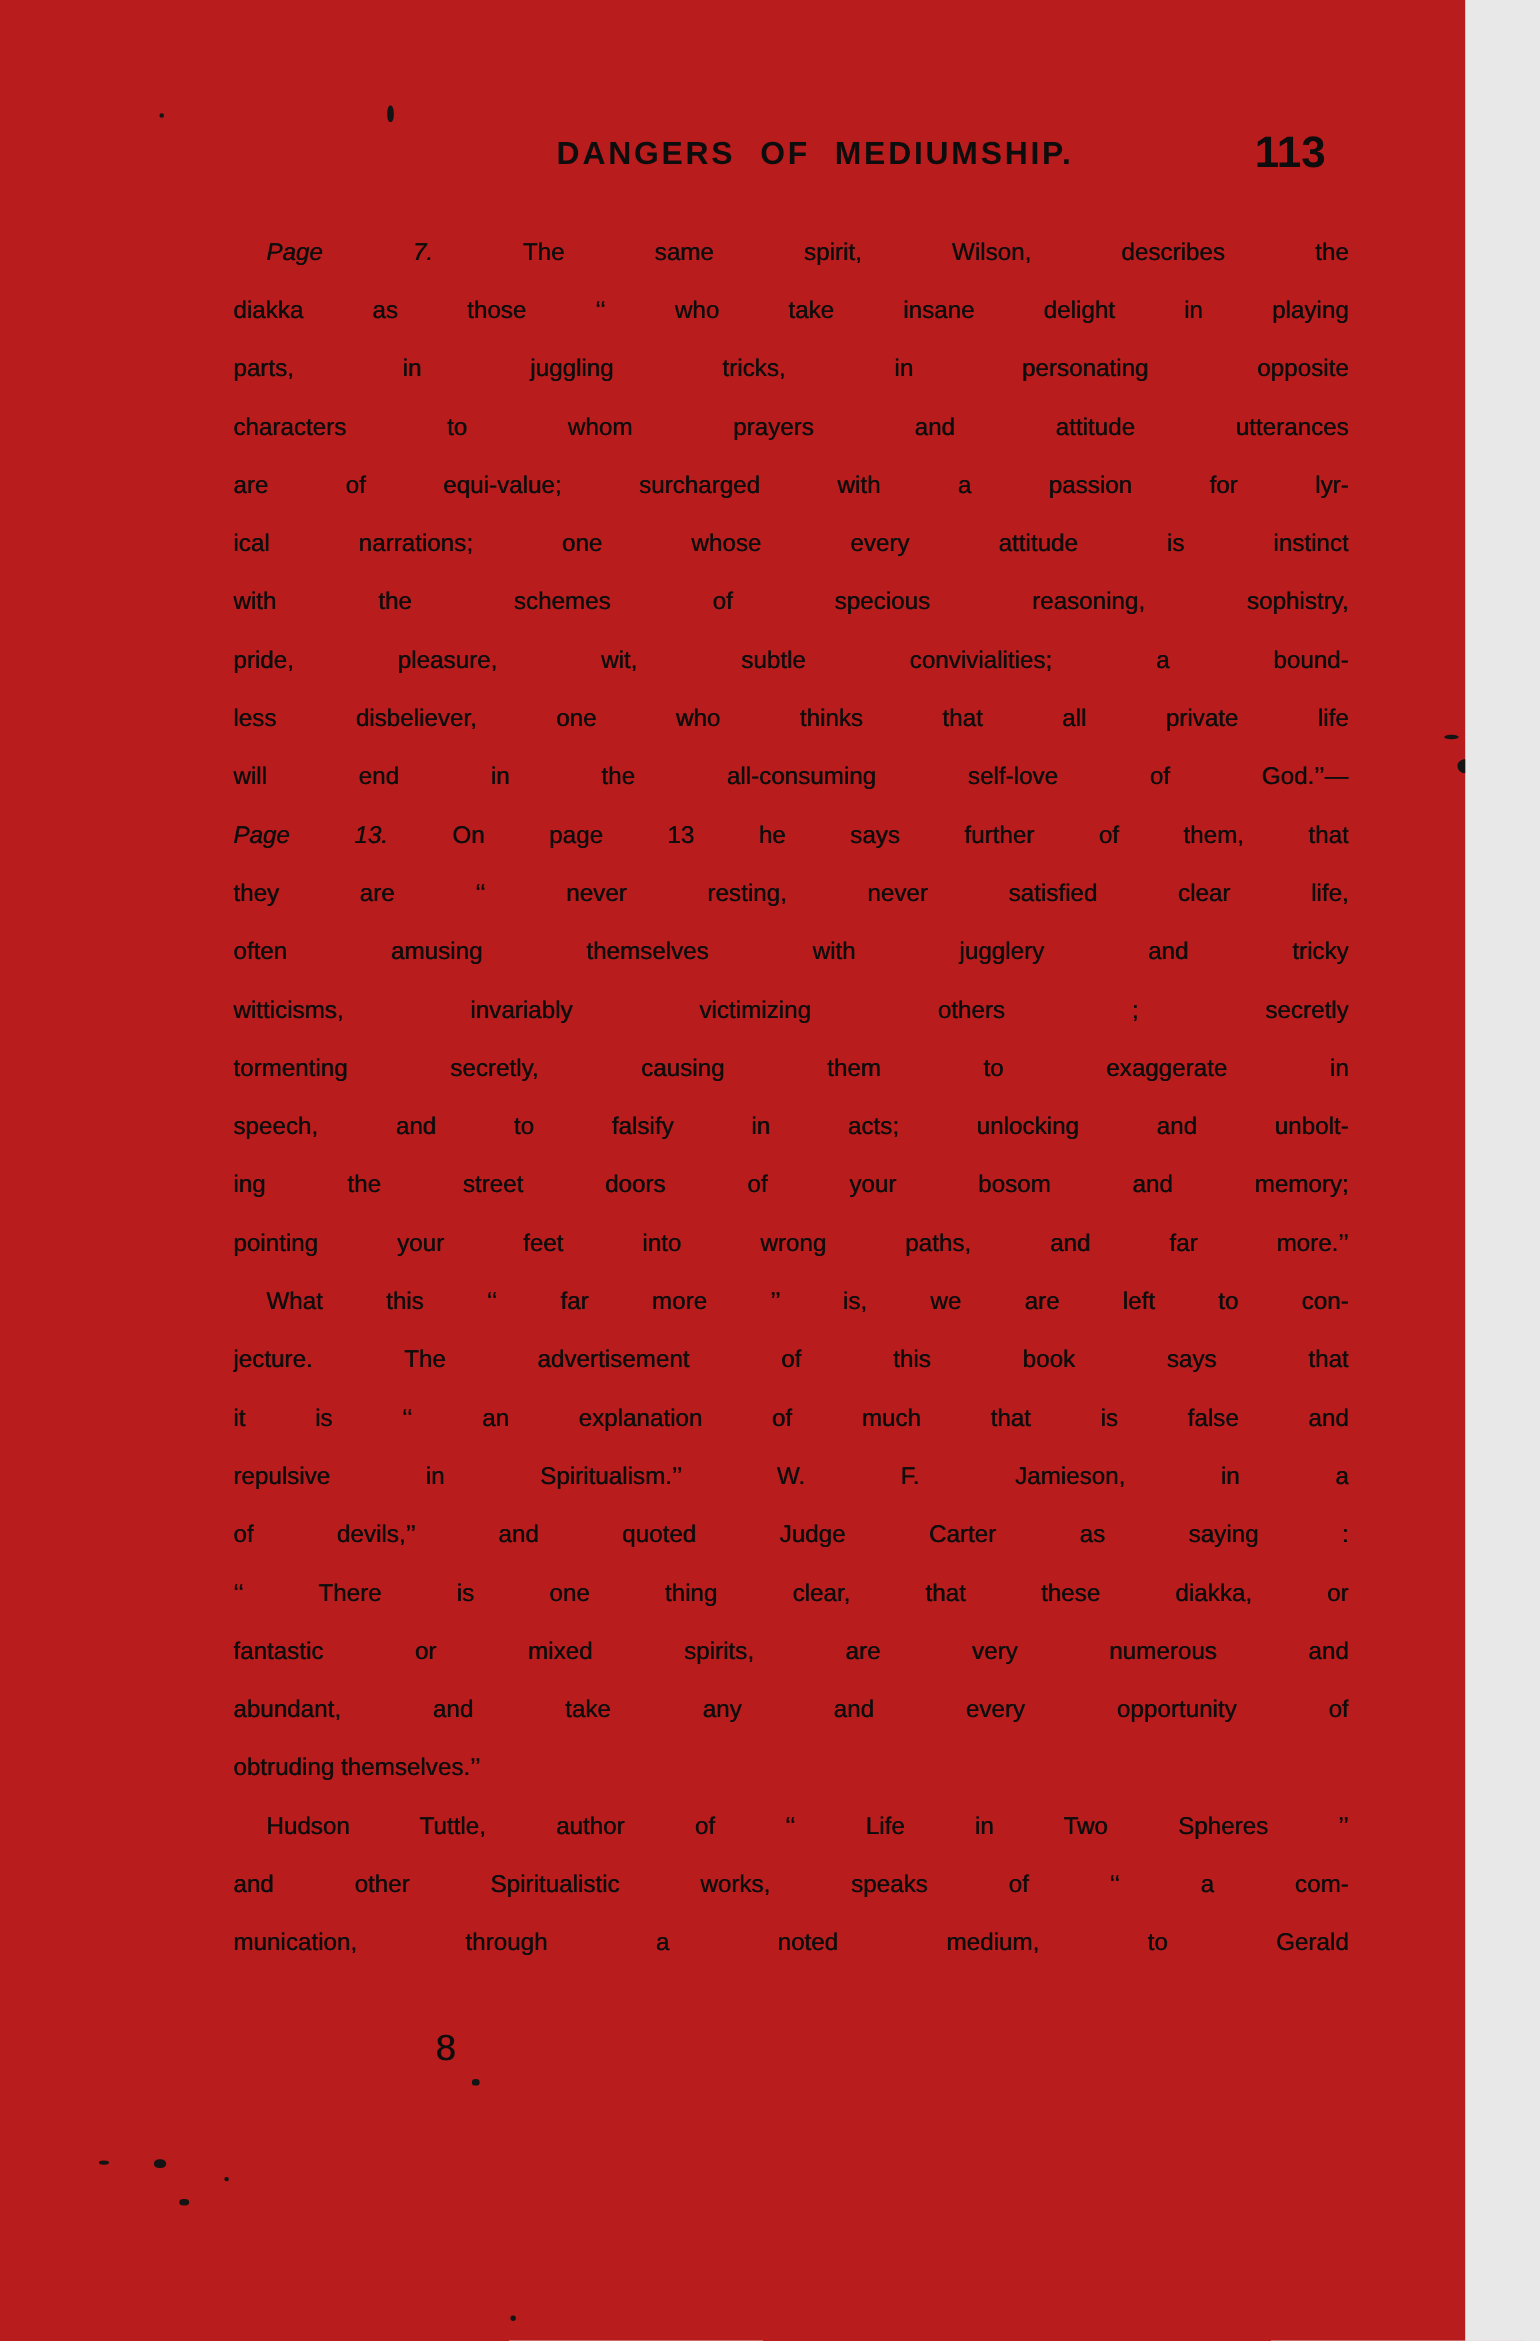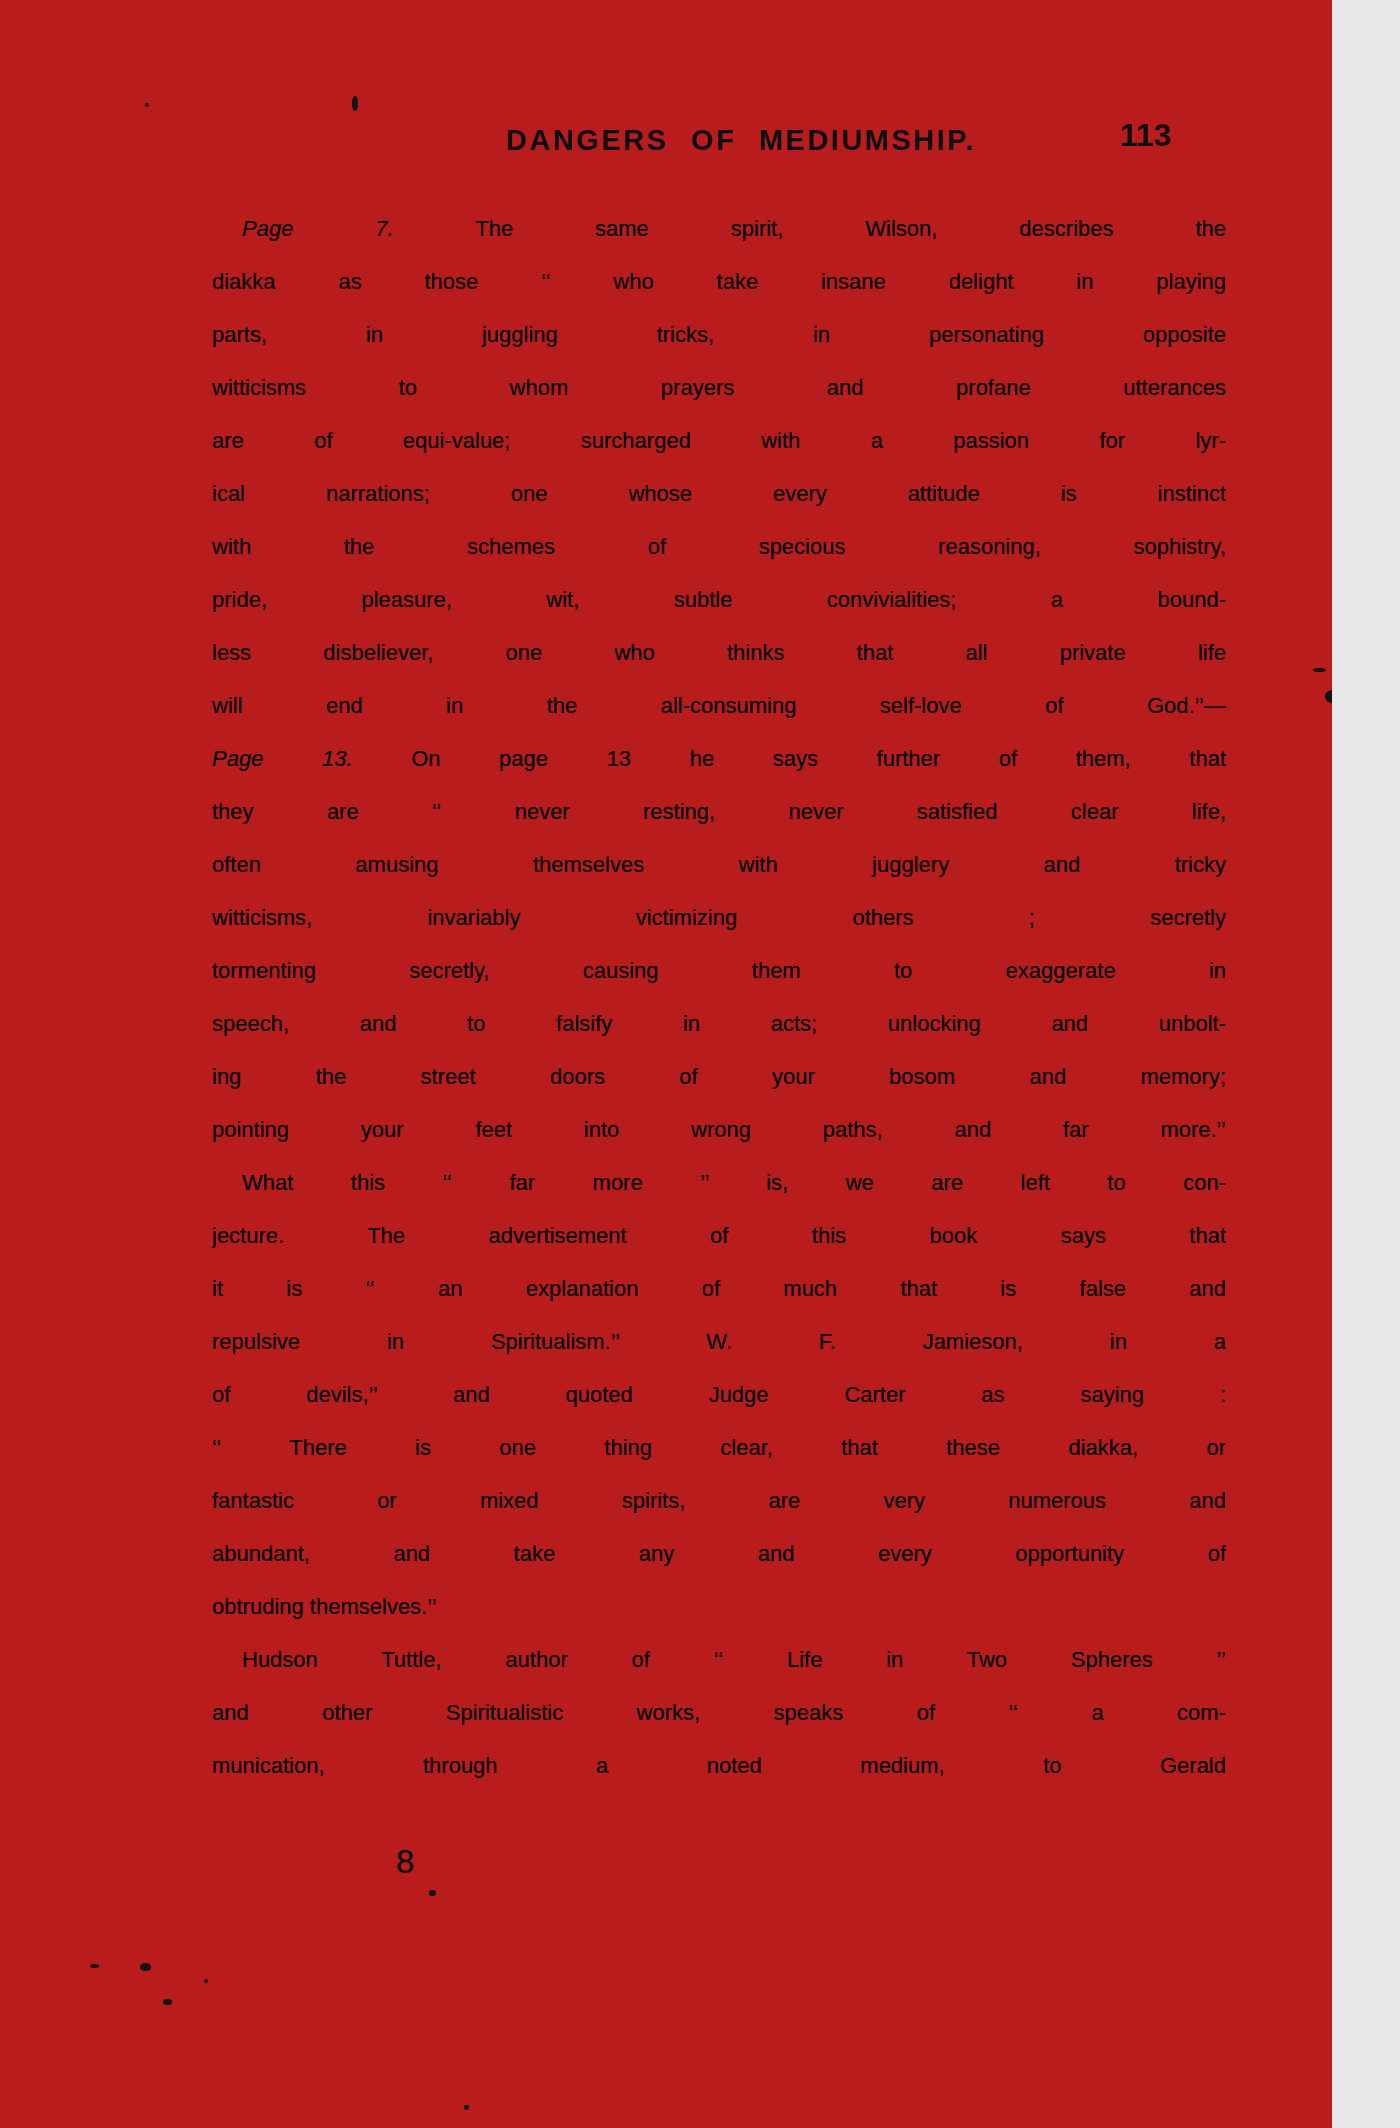--- a/index.html
+++ b/index.html
@@ -21,22 +21,22 @@
     letter-spacing: 2.5px;
     word-spacing: 12px;
     white-space: nowrap;
     line-height: 1;
   }
   .page-number {
     position: absolute;
     left: 1120px;
     top: 119px;
     width: 106px;
-    text-align: left;
-    font-size: 32px;
+    text-align: center;
+    font-size: 40px;
     font-weight: bold;
     line-height: 1;
   }
   .body-block {
     position: absolute;
     left: 212px;
     top: 202px;
     width: 1014px;
     font-size: 22px;
     line-height: 53px;
@@ -70,21 +70,21 @@
 <body>
 
 <div class="page">
   <div class="running-title">DANGERS OF MEDIUMSHIP.</div>
   <div class="page-number">113</div>
 
   <div class="body-block">
       <div class="line indent"><span class="it">Page 7.</span><span> The same spirit, Wilson, describes the</span></div>
       <div class="line"><span>diakka as those ‘‘ who take insane delight in playing</span></div>
       <div class="line"><span>parts, in juggling tricks, in personating opposite</span></div>
-      <div class="line"><span>witticisms to whom prayers and profane utterances</span></div>
+      <div class="line"><span>characters to whom prayers and attitude utterances</span></div>
       <div class="line"><span>are of equi-value; surcharged with a passion for lyr-</span></div>
       <div class="line"><span>ical narrations; one whose every attitude is instinct</span></div>
       <div class="line"><span>with the schemes of specious reasoning, sophistry,</span></div>
       <div class="line"><span>pride, pleasure, wit, subtle convivialities; a bound-</span></div>
       <div class="line"><span>less disbeliever, one who thinks that all private life</span></div>
       <div class="line"><span>will end in the all-consuming self-love of God.’’—</span></div>
       <div class="line"><span class="it">Page 13.</span><span> On page 13 he says further of them, that</span></div>
       <div class="line"><span>they are ‘‘ never resting, never satisfied clear life,</span></div>
       <div class="line"><span>often amusing themselves with jugglery and tricky</span></div>
       <div class="line"><span>witticisms, invariably victimizing others ; secretly</span></div>

